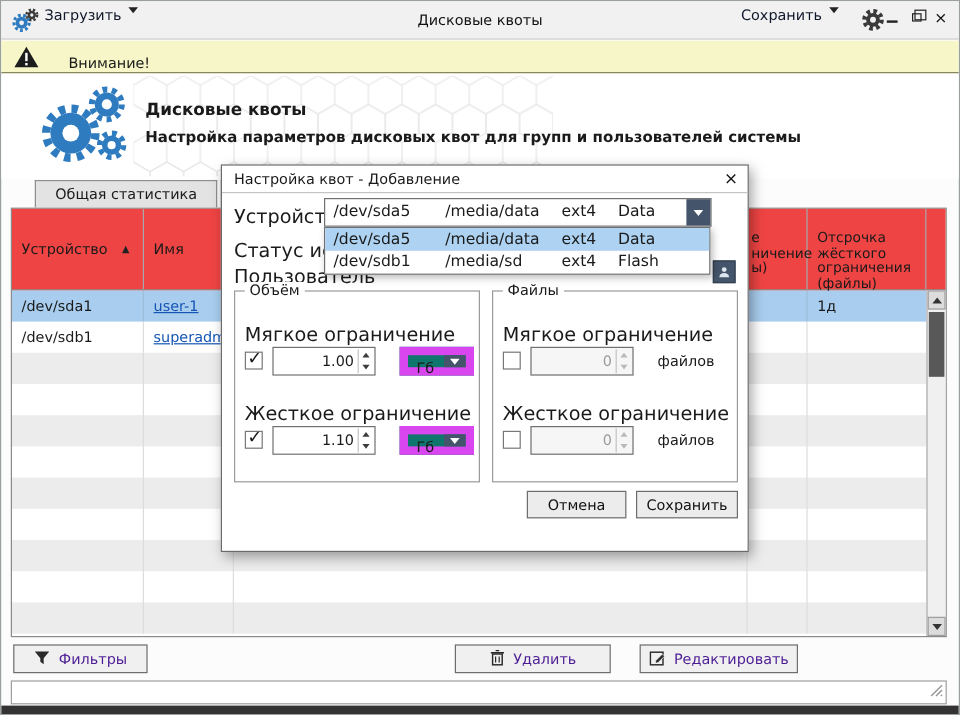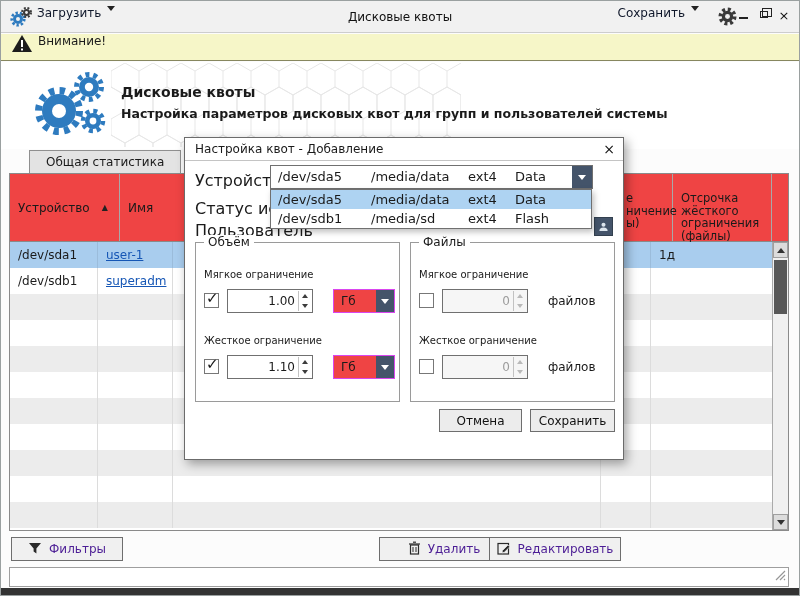--- a/index.html
+++ b/index.html
@@ -16,21 +16,21 @@
   .tb-title{position:absolute;left:0;right:0;top:9px;text-align:center;font-size:12px;color:#111;pointer-events:none}
   .caret{width:0;height:0;border-left:4px solid transparent;border-right:4px solid transparent;border-top:5px solid #222}
   .tb-gear{position:absolute;right:62px;top:6px;background:none;border:none;cursor:pointer;padding:0}
   .win-controls{position:absolute;right:8px;top:5px;display:flex;gap:6px}
   .win-controls button{width:14px;height:18px;background:none;border:none;padding:0;font:13px "DejaVu Sans",sans-serif;color:#111;cursor:pointer;position:relative}
   .min-glyph{position:absolute;left:2px;top:11px;width:9px;height:2px;background:#222}
   .max-glyph{position:absolute;left:3px;top:5px;width:8px;height:7px;border:1px solid #222;background:#f1f1f1}
   .max-glyph::before{content:"";position:absolute;left:1px;top:-4px;width:8px;height:7px;border:1px solid #222}
 
   
-  .warning{position:absolute;left:0;right:0;top:33px;height:27px;background:var(--warning-bg,#f6f6c8);border-bottom:1px solid #87875f;display:flex;align-items:flex-start;gap:5px;padding-left:10px}
+  .warning{position:absolute;left:0;right:0;top:33px;height:27px;background:var(--warning-bg,#f6f6c8);border-bottom:1px solid #87875f;display:flex;align-items:flex-end;gap:24px;padding-left:10px}
 
   
   .pagehead{position:absolute;left:0;right:0;top:61px;height:87px;background:#fff}
   .hexbg{position:absolute;left:110px;top:1px}
   .gears{position:absolute;left:26px;top:5px}
   .ph-title{position:absolute;left:120px;top:22px;font-size:14px;font-weight:bold}
   .ph-sub{position:absolute;left:120px;top:44px;font-size:12.5px;font-weight:bold}
 
   
   .tabs{position:absolute;left:28px;top:149px;height:23px;display:flex;gap:3px}
@@ -47,37 +47,37 @@
   .th.c4{width:50px;font-size:11.5px;line-height:12.5px;padding:18px 0 0 3px}
   .th.c5{width:99px;font-size:11.5px;line-height:12.5px;padding:18px 0 0 8px}
   .th.filler{flex:1;border-right:none;cursor:default}
   .sort{margin-left:12px;font-size:8px;color:#222}
   .tbody{position:absolute;left:0;top:68px;right:16px;bottom:0;overflow:hidden}
   .trow{display:flex;height:26px;cursor:pointer}
   .trow.odd{background:#ececec}
   .trow.selected{background:var(--selection-blue,#a9cdee)}
   .td{border-right:1px solid #dcdcdc;height:100%;display:flex;align-items:center;padding-left:8px;font-size:12px;overflow:hidden;white-space:nowrap}
   .trow.selected .td{border-right-color:rgba(0,0,0,.08)}
-  .td.c1{width:88px}.td.c2{width:75px}.td.c3{width:428px}.td.c4{width:50px}.td.c5{width:99px;border-right:none}
+  .td.c1{width:110px}.td.c2{width:75px}.td.c3{width:428px}.td.c4{width:50px}.td.c5{width:99px;border-right:none}
   .cell-link{color:var(--link-blue,#1556b5);text-decoration:underline;cursor:pointer}
 
   
   .vscroll{position:absolute;top:68px;right:0;bottom:0;width:16px;background:#f0f0f0;border-left:1px solid #aaa}
   .sb-btn{position:absolute;left:0;right:0;height:16px;background:#dcdcdc;border:1px solid #9f9f9f;display:flex;align-items:center;justify-content:center;cursor:pointer}
   .sb-btn.up{top:0}
   .sb-btn.down{bottom:0}
   .sb-thumb{position:absolute;left:1px;right:1px;top:18px;height:54px;background:#585858;cursor:grab}
   .tri-up-sb{width:0;height:0;border-left:4px solid transparent;border-right:4px solid transparent;border-bottom:5px solid #333}
   .tri-down-sb{width:0;height:0;border-left:4px solid transparent;border-right:4px solid transparent;border-top:5px solid #333}
 
   
   .btn{position:absolute;top:536px;height:24px;background:#f0f0f0;border:1px solid #6e6e6e;display:flex;align-items:center;justify-content:center;gap:7px;font:12px "DejaVu Sans",sans-serif;color:#4c1d95;cursor:pointer}
   .btn-filters{left:10px;width:112px}
   .btn-delete{left:378px;width:130px}
-  .btn-edit{left:488px;width:132px}
+  .btn-edit{left:532px;width:132px}
   .btn-add{left:656px;width:132px}
 
   
   .statusbar{position:absolute;left:8px;top:566px;width:780px;height:20px;border:1px solid #9e9e9e;background:#fff}
   .grip{position:absolute;right:2px;bottom:2px;cursor:nwse-resize}
   .bottom-strip{position:absolute;left:0;right:0;bottom:0;height:7px;background:#333}
 
   
   .dialog{position:absolute;left:183px;top:136px;width:440px;height:323px;background:#fff;border:1px solid #6b6b6b;box-shadow:3px 4px 10px rgba(0,0,0,.35);z-index:40}
   .dlg-titlebar{position:absolute;left:0;right:0;top:0;height:23px;border-bottom:1px solid #c4c4c4;display:flex;align-items:center;padding:0 8px 0 10px;font-size:12px;cursor:default}
@@ -95,39 +95,39 @@
   .user-btn{position:absolute;left:409px;top:79px;width:19px;height:19px;background:var(--combo-button,#44546a);border:1px solid #33404f;cursor:pointer;display:flex;align-items:center;justify-content:center;padding:0}
   .ddlist{position:absolute;left:85px;top:51px;width:322px;border:1px solid #707070;background:#fff;z-index:10;box-shadow:2px 3px 6px rgba(0,0,0,.25)}
   .dditem{position:relative;height:19px;font-size:12px;cursor:pointer}
   .dditem .co{line-height:19px}
   .dditem.hl{background:var(--dropdown-highlight,#aed3f2)}
 
   .groupbox{position:absolute;top:104px;height:160px;border:1px solid #9a9a9a}
   .gb-volume{left:10px;width:205px}
   .gb-files{left:225px;width:205px}
   .legend{position:absolute;top:-8px;left:8px;background:#fff;padding:0 4px;font-size:12px}
-  .gb-label{position:absolute;left:8px;font-size:10px;white-space:nowrap}
+  .gb-label{position:absolute;left:8px;font-size:16px;white-space:nowrap}
   .gb-label.l1{top:26px}
   .gb-label.l2{top:92px}
   .ctl{position:absolute;left:0;right:0;height:24px}
   .ctl.r1{top:46px}
   .ctl.r2{top:112px}
   .checkbox{position:absolute;left:8px;top:4px;width:15px;height:15px;border:1px solid #777;background:#fff;cursor:pointer}
   .chk{position:absolute;left:1px;top:-5px;font-size:15px;font-weight:bold;color:#161616}
   .spin{position:absolute;left:31px;top:0;width:86px;height:24px;border:1px solid #707070;background:#fff}
   .spin-val{position:absolute;right:17px;top:0;line-height:22px;font-size:12px}
   .spin-arrows{position:absolute;right:1px;top:1px;bottom:1px;width:13px;border-left:1px solid #c2c2c2;display:flex;flex-direction:column;cursor:pointer}
   .spin-arrows span{flex:1;display:flex;align-items:center;justify-content:center}
   .tri-up-xs{width:0;height:0;border-left:3.5px solid transparent;border-right:3.5px solid transparent;border-bottom:4.5px solid #3c3c3c}
   .tri-down-xs{width:0;height:0;border-left:3.5px solid transparent;border-right:3.5px solid transparent;border-top:4.5px solid #3c3c3c}
   .spin.disabled{background:#f6f6f6}
   .spin.disabled .spin-val{color:#9c9c9c}
   .spin.disabled .tri-up-xs{border-bottom-color:#b9b9b9}
   .spin.disabled .tri-down-xs{border-top-color:#b9b9b9}
-  .unit{position:absolute;left:137px;top:0;width:62px;height:24px;border:1px solid #d946ef;background:#ef4444;cursor:pointer}
+  .unit{position:absolute;left:137px;top:0;width:62px;height:24px;border:7px solid #d946ef;background:#0f766e;cursor:pointer}
   .u-val{position:absolute;left:7px;line-height:22px;font-size:12px}
   .suffix{position:absolute;left:137px;top:0;line-height:24px;font-size:12px}
   .dlg-btn{position:absolute;top:271px;height:23px;background:#ececec;border:1px solid #6e6e6e;font:12px "DejaVu Sans",sans-serif;color:#111;cursor:pointer}
   .b-cancel{left:254px;width:83px}
   .b-save{left:345px;width:85px}
 
   
   .gear-fill{fill:var(--accent-blue,#2e7bbf)}
   .gear-ring{stroke:var(--accent-blue,#2e7bbf);fill:none}
   .gear-fill-dark{fill:#3a3a3a}

